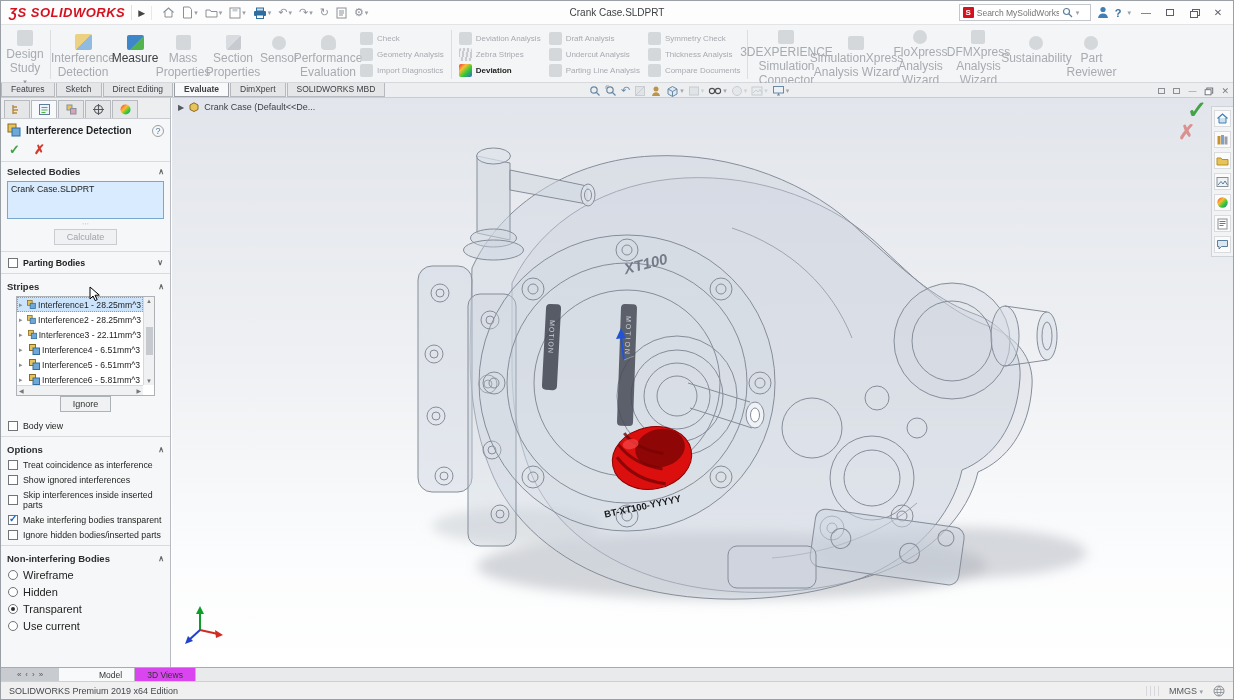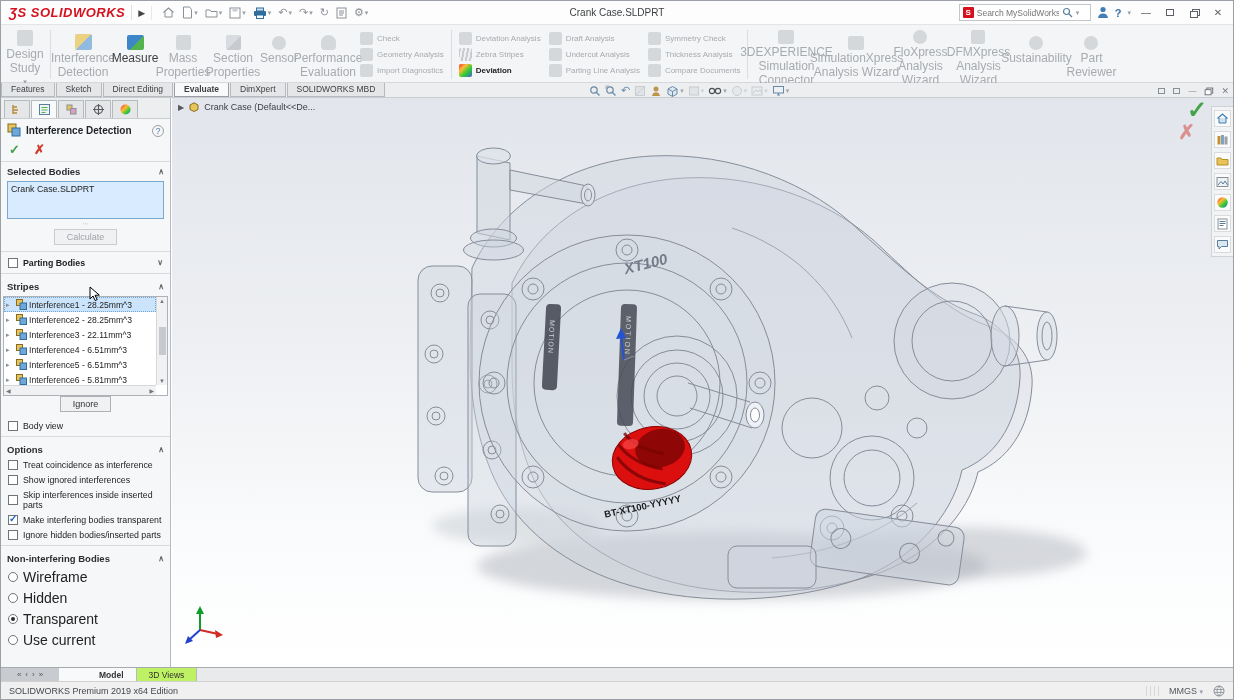--- a/index.html
+++ b/index.html
@@ -64,44 +64,44 @@
   .sect{display:flex;align-items:center;padding:4px 6px 2px;font-weight:bold;color:#2b2e31;}
   .sect .cflex{margin-left:auto;color:#666;font-size:8px;}
   .selbox{margin:2px 6px;height:38px;background:#d9ecff;border:1px solid #7aa7cc;font-size:8.8px;padding:2px 3px;color:#222;}
   .gripdots{text-align:center;color:#9aa0a6;font-size:7px;line-height:6px;}
   .btn{display:block;margin:2px auto 6px;font-size:9px;padding:2px 12px;background:#f0f1f2;border:1px solid #aeb2b7;color:#333;}
   .btn.disabled{color:#a0a4a9;border-color:#c9ccd0;}
   hr.pdiv{border:none;border-top:1px solid #d8dadd;margin:3px 0;}
   .cbrow{display:flex;align-items:center;gap:5px;padding:2.5px 7px;font-size:8.8px;color:#222;}
   .cb{width:10px;height:10px;border:1px solid #707478;background:#fff;position:relative;flex:0 0 auto;}
   .cb.on::after{content:"✓";position:absolute;top:-3px;left:0px;color:#1766c0;font-size:10px;font-weight:bold;}
-  .rbrow{display:flex;align-items:center;gap:5px;padding:2.5px 7px;font-size:14px;color:#222;}
+  .rbrow{display:flex;align-items:center;gap:5px;padding:2.5px 7px;font-size:11px;color:#222;}
   .rb{width:10px;height:10px;border:1px solid #707478;border-radius:50%;background:#fff;position:relative;flex:0 0 auto;}
   .rb.on::after{content:"";position:absolute;inset:2px;background:#2b2e31;border-radius:50%;}
-  .reslist{margin:2px 2px 0;height:100px;background:#fff;border:1px solid #aeb2b7;position:relative;overflow:hidden;}
+  .reslist{margin:2px 15px 0;height:100px;background:#fff;border:1px solid #aeb2b7;position:relative;overflow:hidden;}
   .resrows{position:absolute;inset:0 11px 10px 0;}
   .resrow{display:flex;align-items:center;gap:2px;height:15px;padding:0 2px;font-size:8.6px;color:#222;white-space:nowrap;}
   .resrow.on{background:#cbe4fb;outline:1px dotted #6ea6d8;outline-offset:-1px;}
   .resrow .exp{color:#8a8f95;font-size:7px;width:8px;}
   .vscroll{position:absolute;right:0;top:0;bottom:10px;width:11px;background:#f0f1f2;border-left:1px solid #d6d8db;display:flex;flex-direction:column;align-items:center;justify-content:space-between;font-size:6px;color:#777;padding:1px 0;}
   .vthumb{width:7px;flex:0 0 28px;background:#c6cacf;}
   .hscroll{position:absolute;left:0;right:11px;bottom:0;height:10px;background:#f0f1f2;border-top:1px solid #d6d8db;display:flex;align-items:center;justify-content:space-between;font-size:6px;color:#777;padding:0 2px;}
   .cursor{position:absolute;z-index:5;}
   
   .viewport{position:absolute;left:171px;top:0;right:0;bottom:0;background:linear-gradient(180deg,#e2e5eb 0%,#eef0f3 45%,#fbfcfd 80%,#ffffff 100%);overflow:hidden;}
   .bcrumb{position:absolute;left:6px;top:3px;display:flex;align-items:center;gap:4px;font-size:9px;color:#3c3f42;z-index:3;}
   .confirm{position:absolute;right:26px;top:-2px;z-index:3;color:#44a248;font-size:24px;font-weight:bold;}
   .cancelbig{position:absolute;right:38px;top:22px;z-index:3;color:rgba(214,98,92,.65);font-size:20px;font-weight:bold;}
   .taskpane{position:absolute;right:0;top:8px;width:22px;background:#f2f3f4;border:1px solid #cfd2d6;border-right:none;display:flex;flex-direction:column;align-items:center;padding:3px 0;gap:4px;z-index:2;}
   .tpicon{width:17px;height:17px;display:flex;align-items:center;justify-content:center;border:1px solid #d9dbde;background:#fbfbfc;}
   
   .doctabs{position:absolute;left:0;right:0;bottom:18px;height:14px;background:#e8eaec;border-top:1px solid #a7abb0;display:flex;align-items:stretch;font-size:8.5px;}
   .navblock{width:58px;background:#c8cbd0;color:#55585c;display:flex;align-items:center;justify-content:center;gap:4px;font-size:8px;}
-  .dtab{padding:0 12px;display:flex;align-items:center;border-right:1px solid #b6b9be;color:#333;background:#bef264;}
-  .dtab.active{background:#f8f9fa;font-weight:bold;padding-left:40px;}
+  .dtab{padding:0 12px;display:flex;align-items:center;border-right:1px solid #b6b9be;color:#333;background:#d946ef;}
+  .dtab.active{background:#f8f9fa;font-weight:normal;padding-left:40px;}
   .statusbar{position:absolute;left:0;right:0;bottom:0;height:18px;background:#f0f0f1;border-top:1px solid #d0d0d0;display:flex;align-items:center;font-size:9px;color:#44474b;padding:0 8px;}
   .sb-right{margin-left:auto;display:flex;align-items:center;gap:10px;color:#55585c;}
   .sb-seps{display:flex;gap:3px;}
   .sb-seps i{width:1px;height:10px;background:#d6d8db;}
 </style>
 </head>
 <body>
 
 <div class="app">
 

